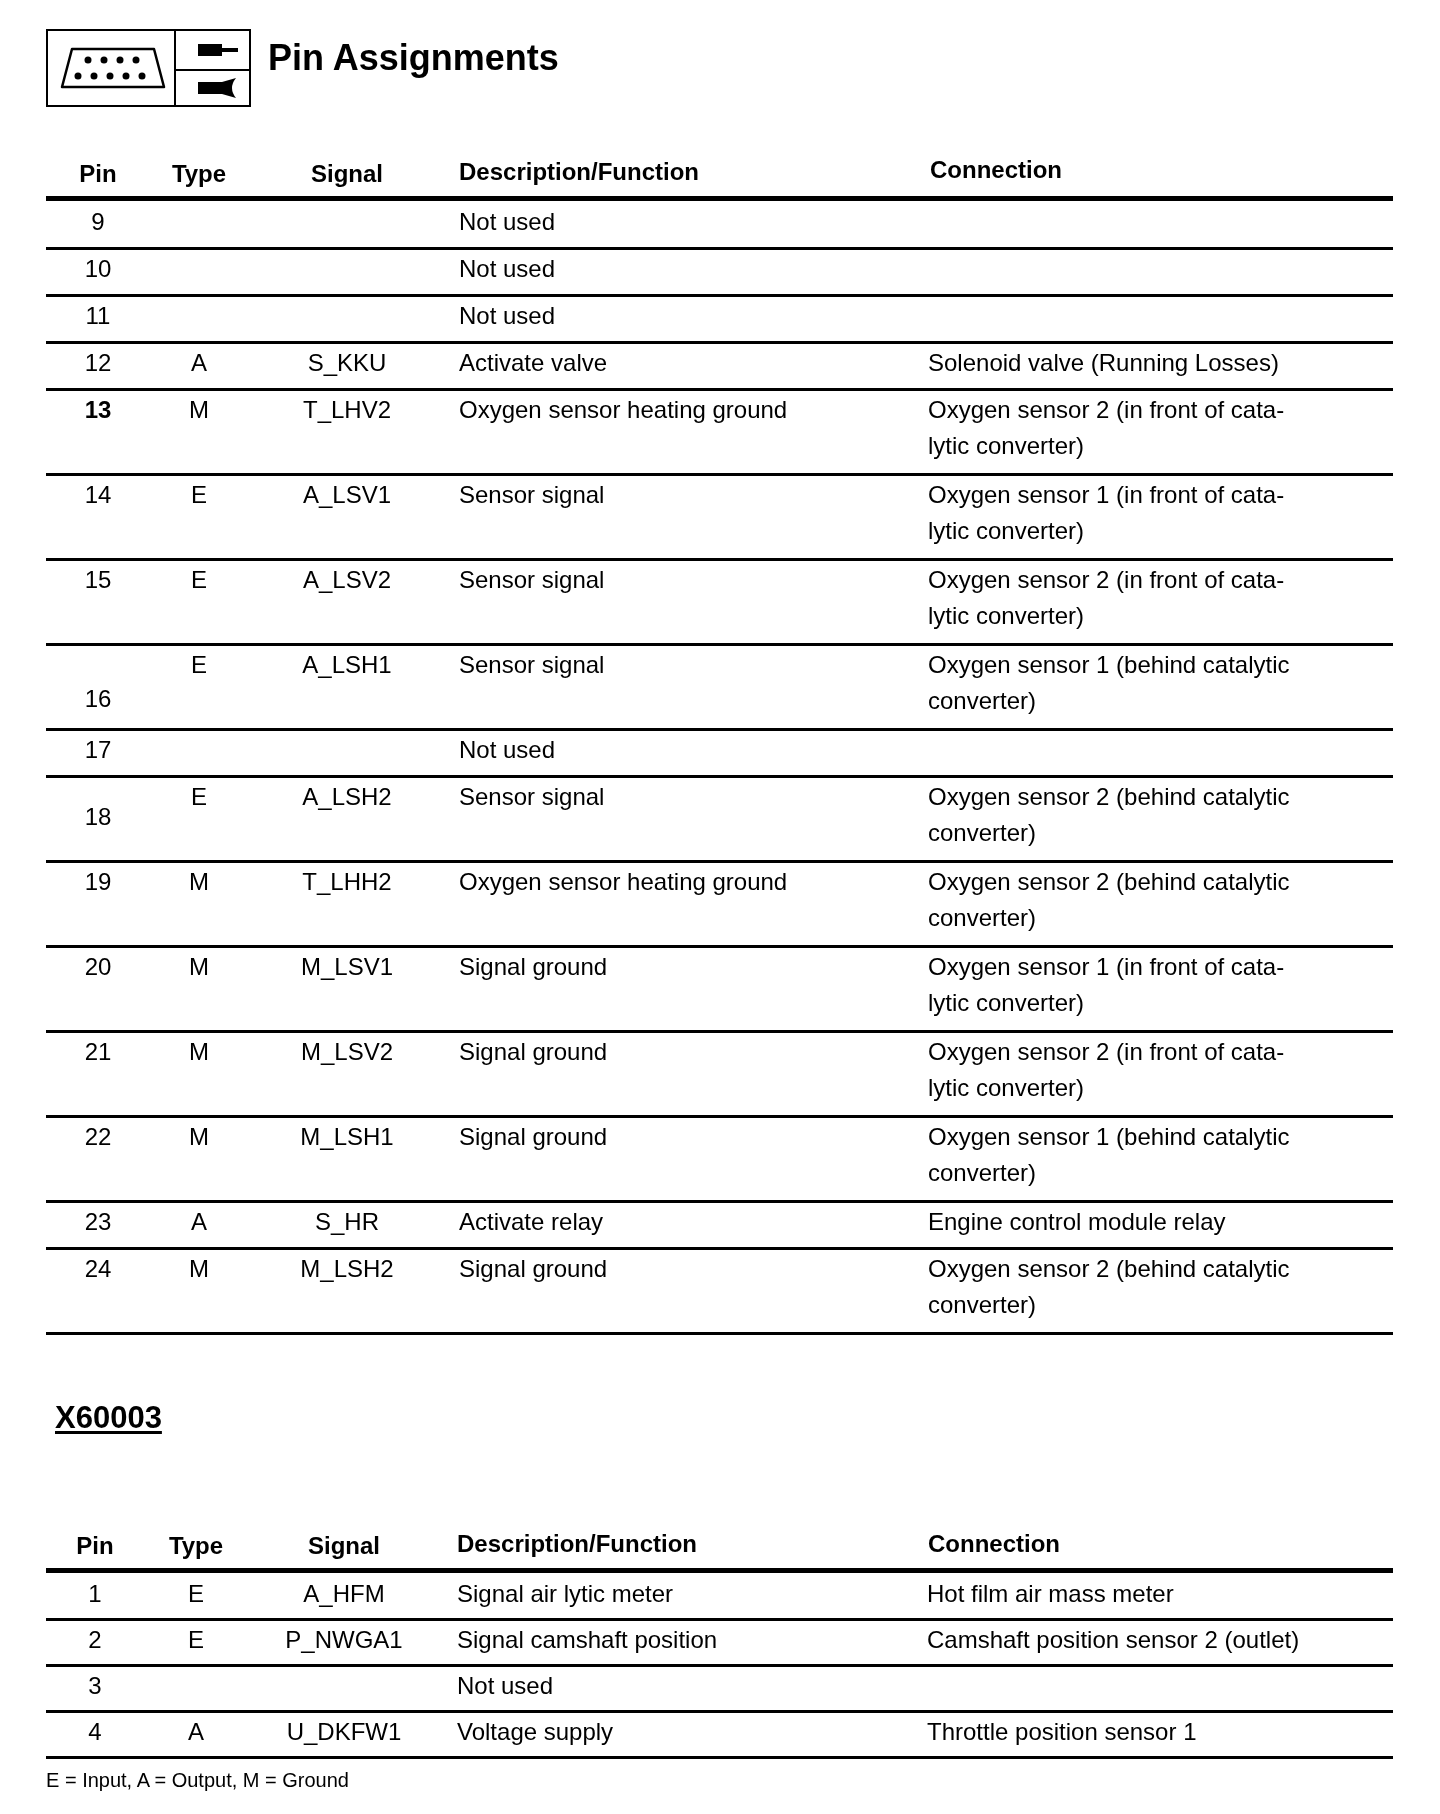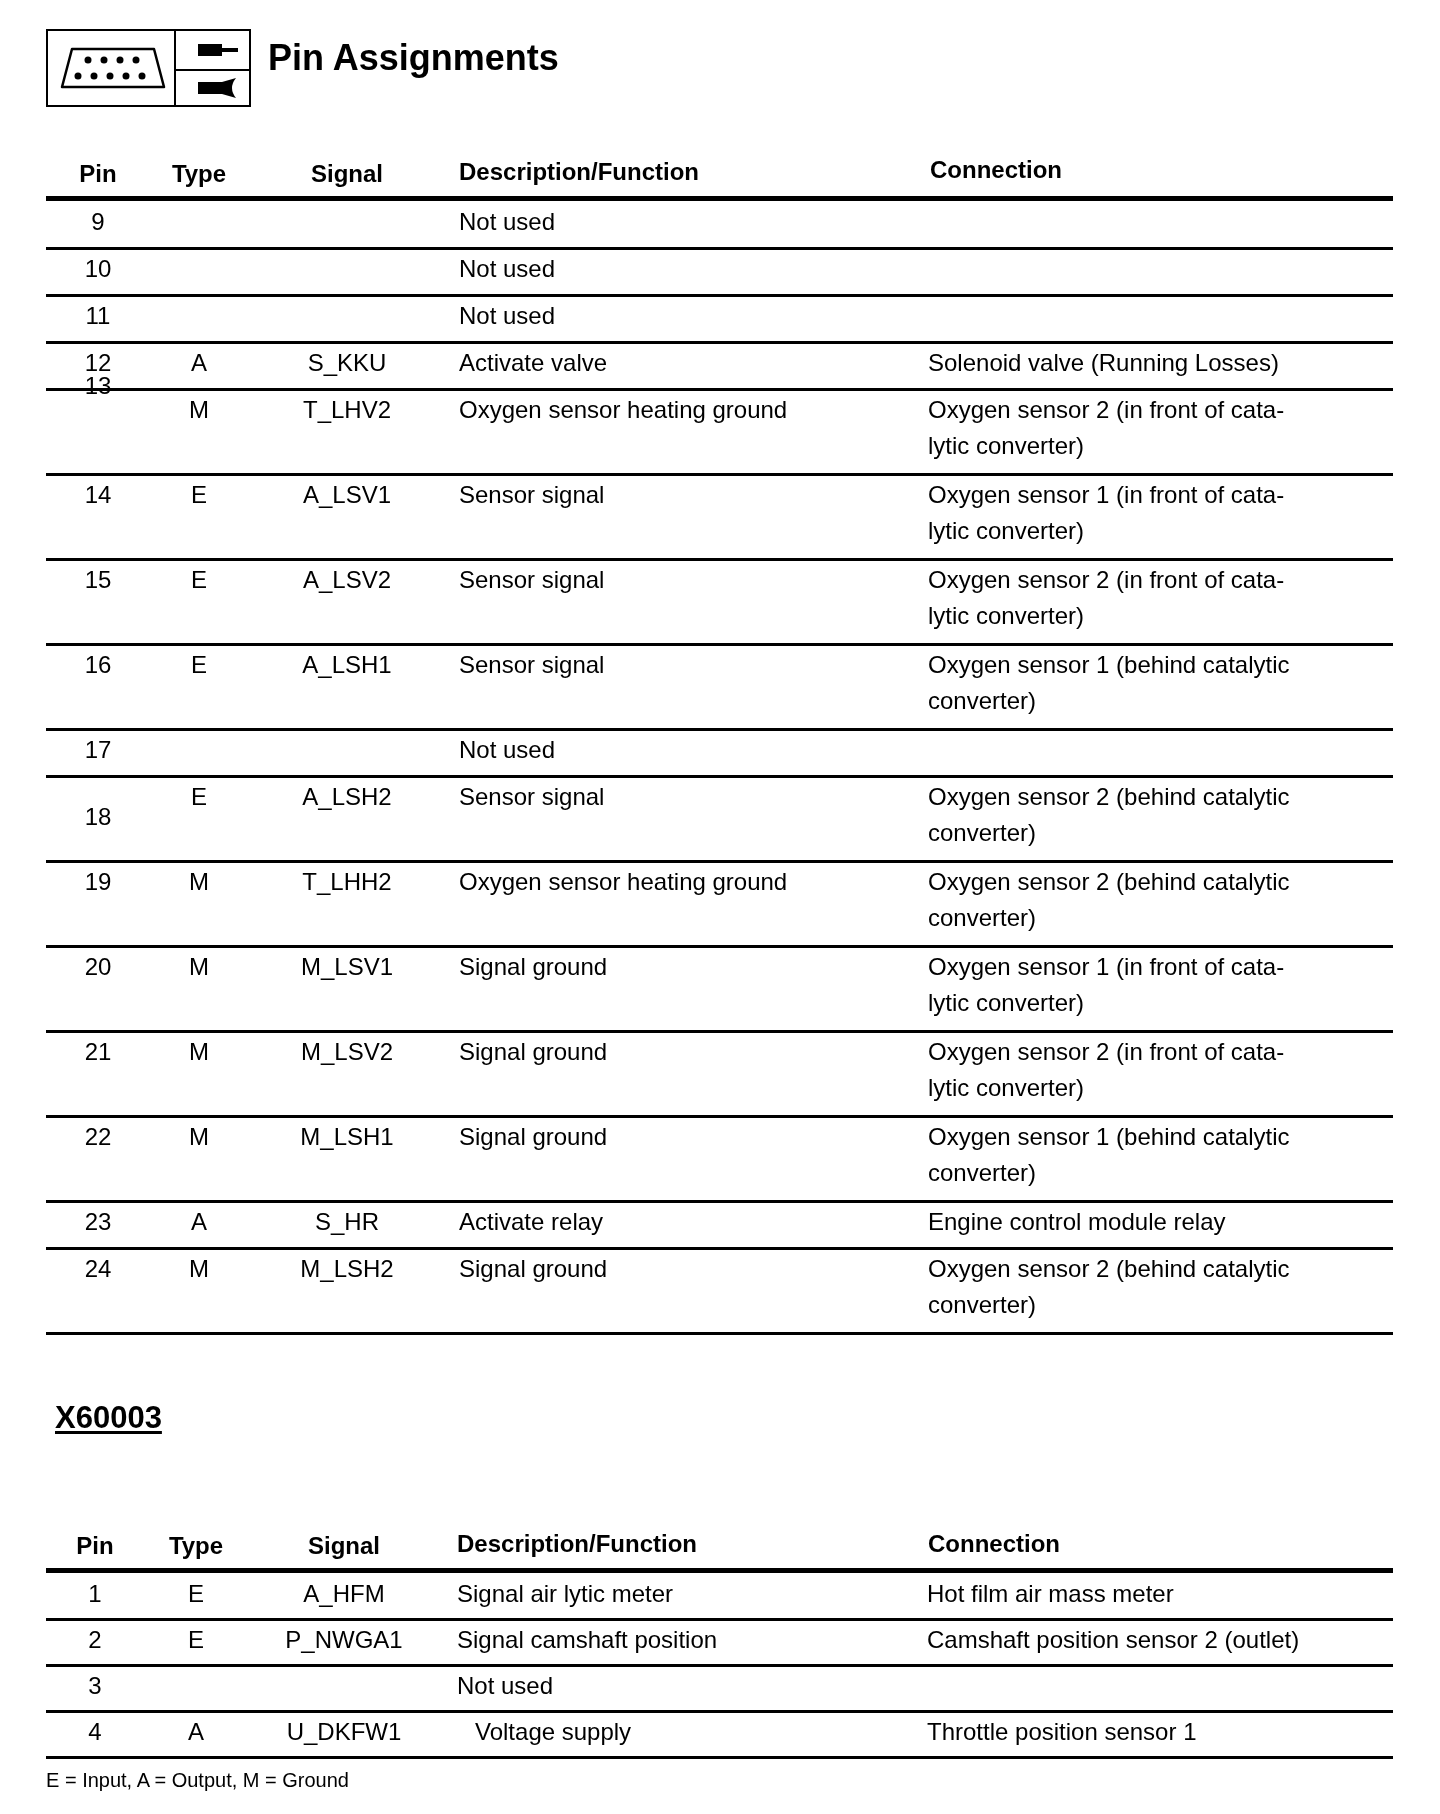--- a/index.html
+++ b/index.html
@@ -64,42 +64,42 @@
     <div class="rule" style="top: 294px;"></div>
     <div class="cell center" style="left: 98px; top: 298px;">11</div>
     <div class="cell" style="left: 459px; top: 298px;">Not used</div>
     <div class="rule" style="top: 341px;"></div>
     <div class="cell center" style="left: 98px; top: 345px;">12</div>
     <div class="cell center" style="left: 199px; top: 345px;">A</div>
     <div class="cell center" style="left: 347px; top: 345px;">S_KKU</div>
     <div class="cell" style="left: 459px; top: 345px;">Activate valve</div>
     <div class="cell" style="left: 928px; top: 345px;">Solenoid valve (Running Losses)</div>
     <div class="rule" style="top: 388px;"></div>
-    <div class="cell center" style="left: 98px; top: 368px;">13</div>
+    <div class="cell center" style="left: 98px; top: 392px; font-weight: bold;">13</div>
     <div class="cell center" style="left: 199px; top: 392px;">M</div>
     <div class="cell center" style="left: 347px; top: 392px; text-align: center;">T_LHV2</div>
     <div class="cell" style="left: 459px; top: 392px;">Oxygen sensor heating ground</div>
     <div class="cell" style="left: 928px; top: 392px;">Oxygen sensor 2 (in front of cata-</div>
     <div class="cell" style="left: 928px; top: 428px;">lytic converter)</div>
     <div class="rule" style="top: 473px;"></div>
     <div class="cell center" style="left: 98px; top: 477px;">14</div>
     <div class="cell center" style="left: 199px; top: 477px;">E</div>
     <div class="cell center" style="left: 347px; top: 477px;">A_LSV1</div>
     <div class="cell" style="left: 459px; top: 477px;">Sensor signal</div>
     <div class="cell" style="left: 928px; top: 477px;">Oxygen sensor 1  (in front of cata-</div>
     <div class="cell" style="left: 928px; top: 513px;">lytic converter)</div>
     <div class="rule" style="top: 558px;"></div>
     <div class="cell center" style="left: 98px; top: 562px;">15</div>
     <div class="cell center" style="left: 199px; top: 562px;">E</div>
     <div class="cell center" style="left: 347px; top: 562px;">A_LSV2</div>
     <div class="cell" style="left: 459px; top: 562px;">Sensor signal</div>
     <div class="cell" style="left: 928px; top: 562px;">Oxygen sensor 2 (in front of cata-</div>
     <div class="cell" style="left: 928px; top: 598px;">lytic converter)</div>
     <div class="rule" style="top: 643px;"></div>
-    <div class="cell center" style="left: 98px; top: 647px;">16</div>
+    <div class="cell center" style="left: 98px; top: 681px;">16</div>
     <div class="cell center" style="left: 199px; top: 647px;">E</div>
     <div class="cell center" style="left: 347px; top: 647px;">A_LSH1</div>
     <div class="cell" style="left: 459px; top: 647px;">Sensor signal</div>
     <div class="cell" style="left: 928px; top: 647px;">Oxygen sensor 1 (behind catalytic</div>
     <div class="cell" style="left: 928px; top: 683px;">converter)</div>
     <div class="rule" style="top: 728px;"></div>
     <div class="cell center" style="left: 98px; top: 732px;">17</div>
     <div class="cell" style="left: 459px; top: 732px;">Not used</div>
     <div class="rule" style="top: 775px;"></div>
     <div class="cell center" style="left: 98px; top: 779px; margin-top: 20px;">18</div>
@@ -173,18 +173,18 @@
     <div class="cell center" style="left: 344px; top: 1622px;">P_NWGA1</div>
     <div class="cell" style="left: 457px; top: 1622px;">Signal camshaft position</div>
     <div class="cell" style="left: 927px; top: 1622px;">Camshaft position sensor 2 (outlet)</div>
     <div class="rule" style="top: 1664px;"></div>
     <div class="cell center" style="left: 95px; top: 1668px;">3</div>
     <div class="cell" style="left: 457px; top: 1668px;">Not used</div>
     <div class="rule" style="top: 1710px;"></div>
     <div class="cell center" style="left: 95px; top: 1714px;">4</div>
     <div class="cell center" style="left: 196px; top: 1714px;">A</div>
     <div class="cell center" style="left: 344px; top: 1714px;">U_DKFW1</div>
-    <div class="cell" style="left: 457px; top: 1714px; margin-left: 18px;">Voltage supply</div>
+    <div class="cell" style="left: 457px; top: 1714px;">Voltage supply</div>
     <div class="cell" style="left: 927px; top: 1714px;">Throttle position sensor 1</div>
     <div class="rule" style="top: 1756px;"></div>
   </div>
 
 <div class="abs legend">E = Input, A = Output, M = Ground</div>
 
 </body></html>

